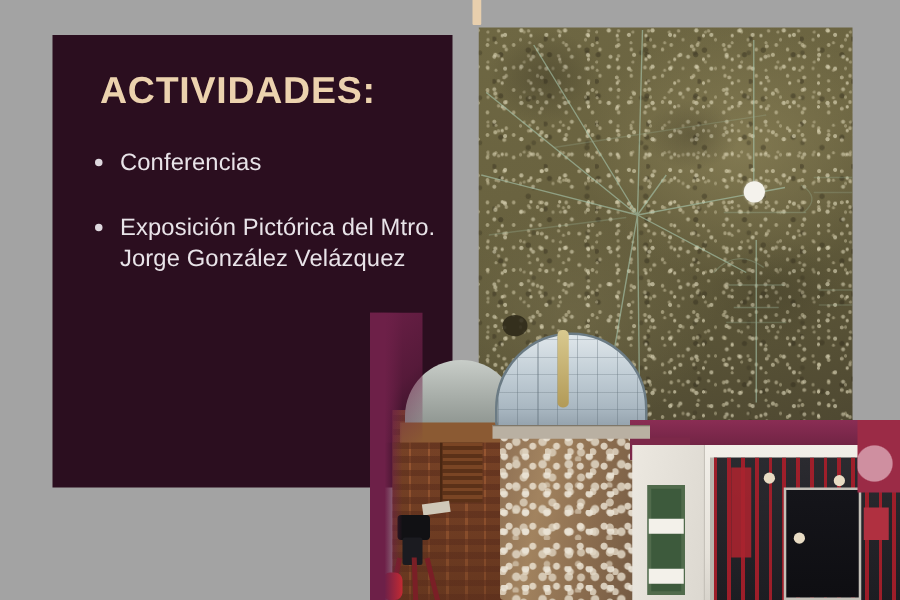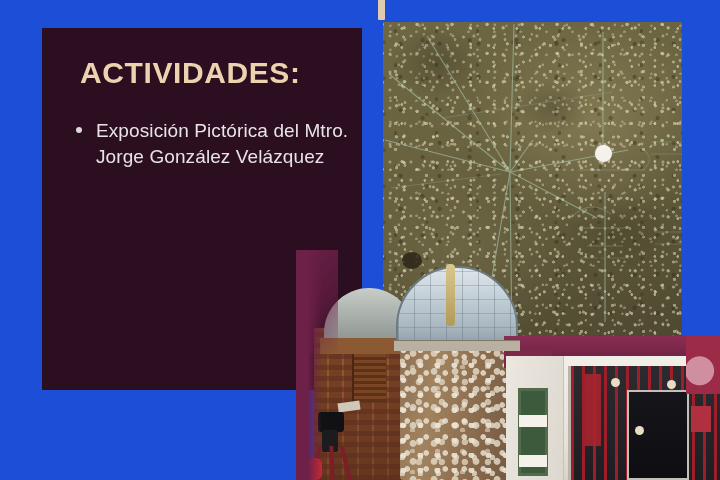--- a/index.html
+++ b/index.html
@@ -15,21 +15,21 @@
     font-family: "Liberation Sans", sans-serif;
     background: #6d2048;
     position: relative;
   }
 
   #poster {
     position: absolute;
     inset: 0;
     width: 720px;
     height: 480px;
-    background: #1d4ed8;
+    background: #a3a3a3;
     overflow: hidden;
   }
 
   
   .top-sliver {
     position: absolute;
     left: 378px;
     top: -2px;
     width: 7px;
     height: 22px;
@@ -472,20 +472,24 @@
 <div id="poster">
 
   <div class="top-sliver"></div>
 
   <section class="activities-panel">
     <h1 class="activities-title">ACTIVIDADES:</h1>
 
     <ul class="activities-list">
       <li>
         <span class="bullet"></span>
+        <span>Conferencias</span>
+      </li>
+      <li>
+        <span class="bullet"></span>
         <span>Exposición Pictórica del Mtro. Jorge González Velázquez</span>
       </li>
     </ul>
   </section>
 
   <figure class="painting">
     <div class="grain"></div>
     <div class="blotch"></div>
 
     <svg class="lines" viewBox="0 0 299 330" preserveAspectRatio="none">

